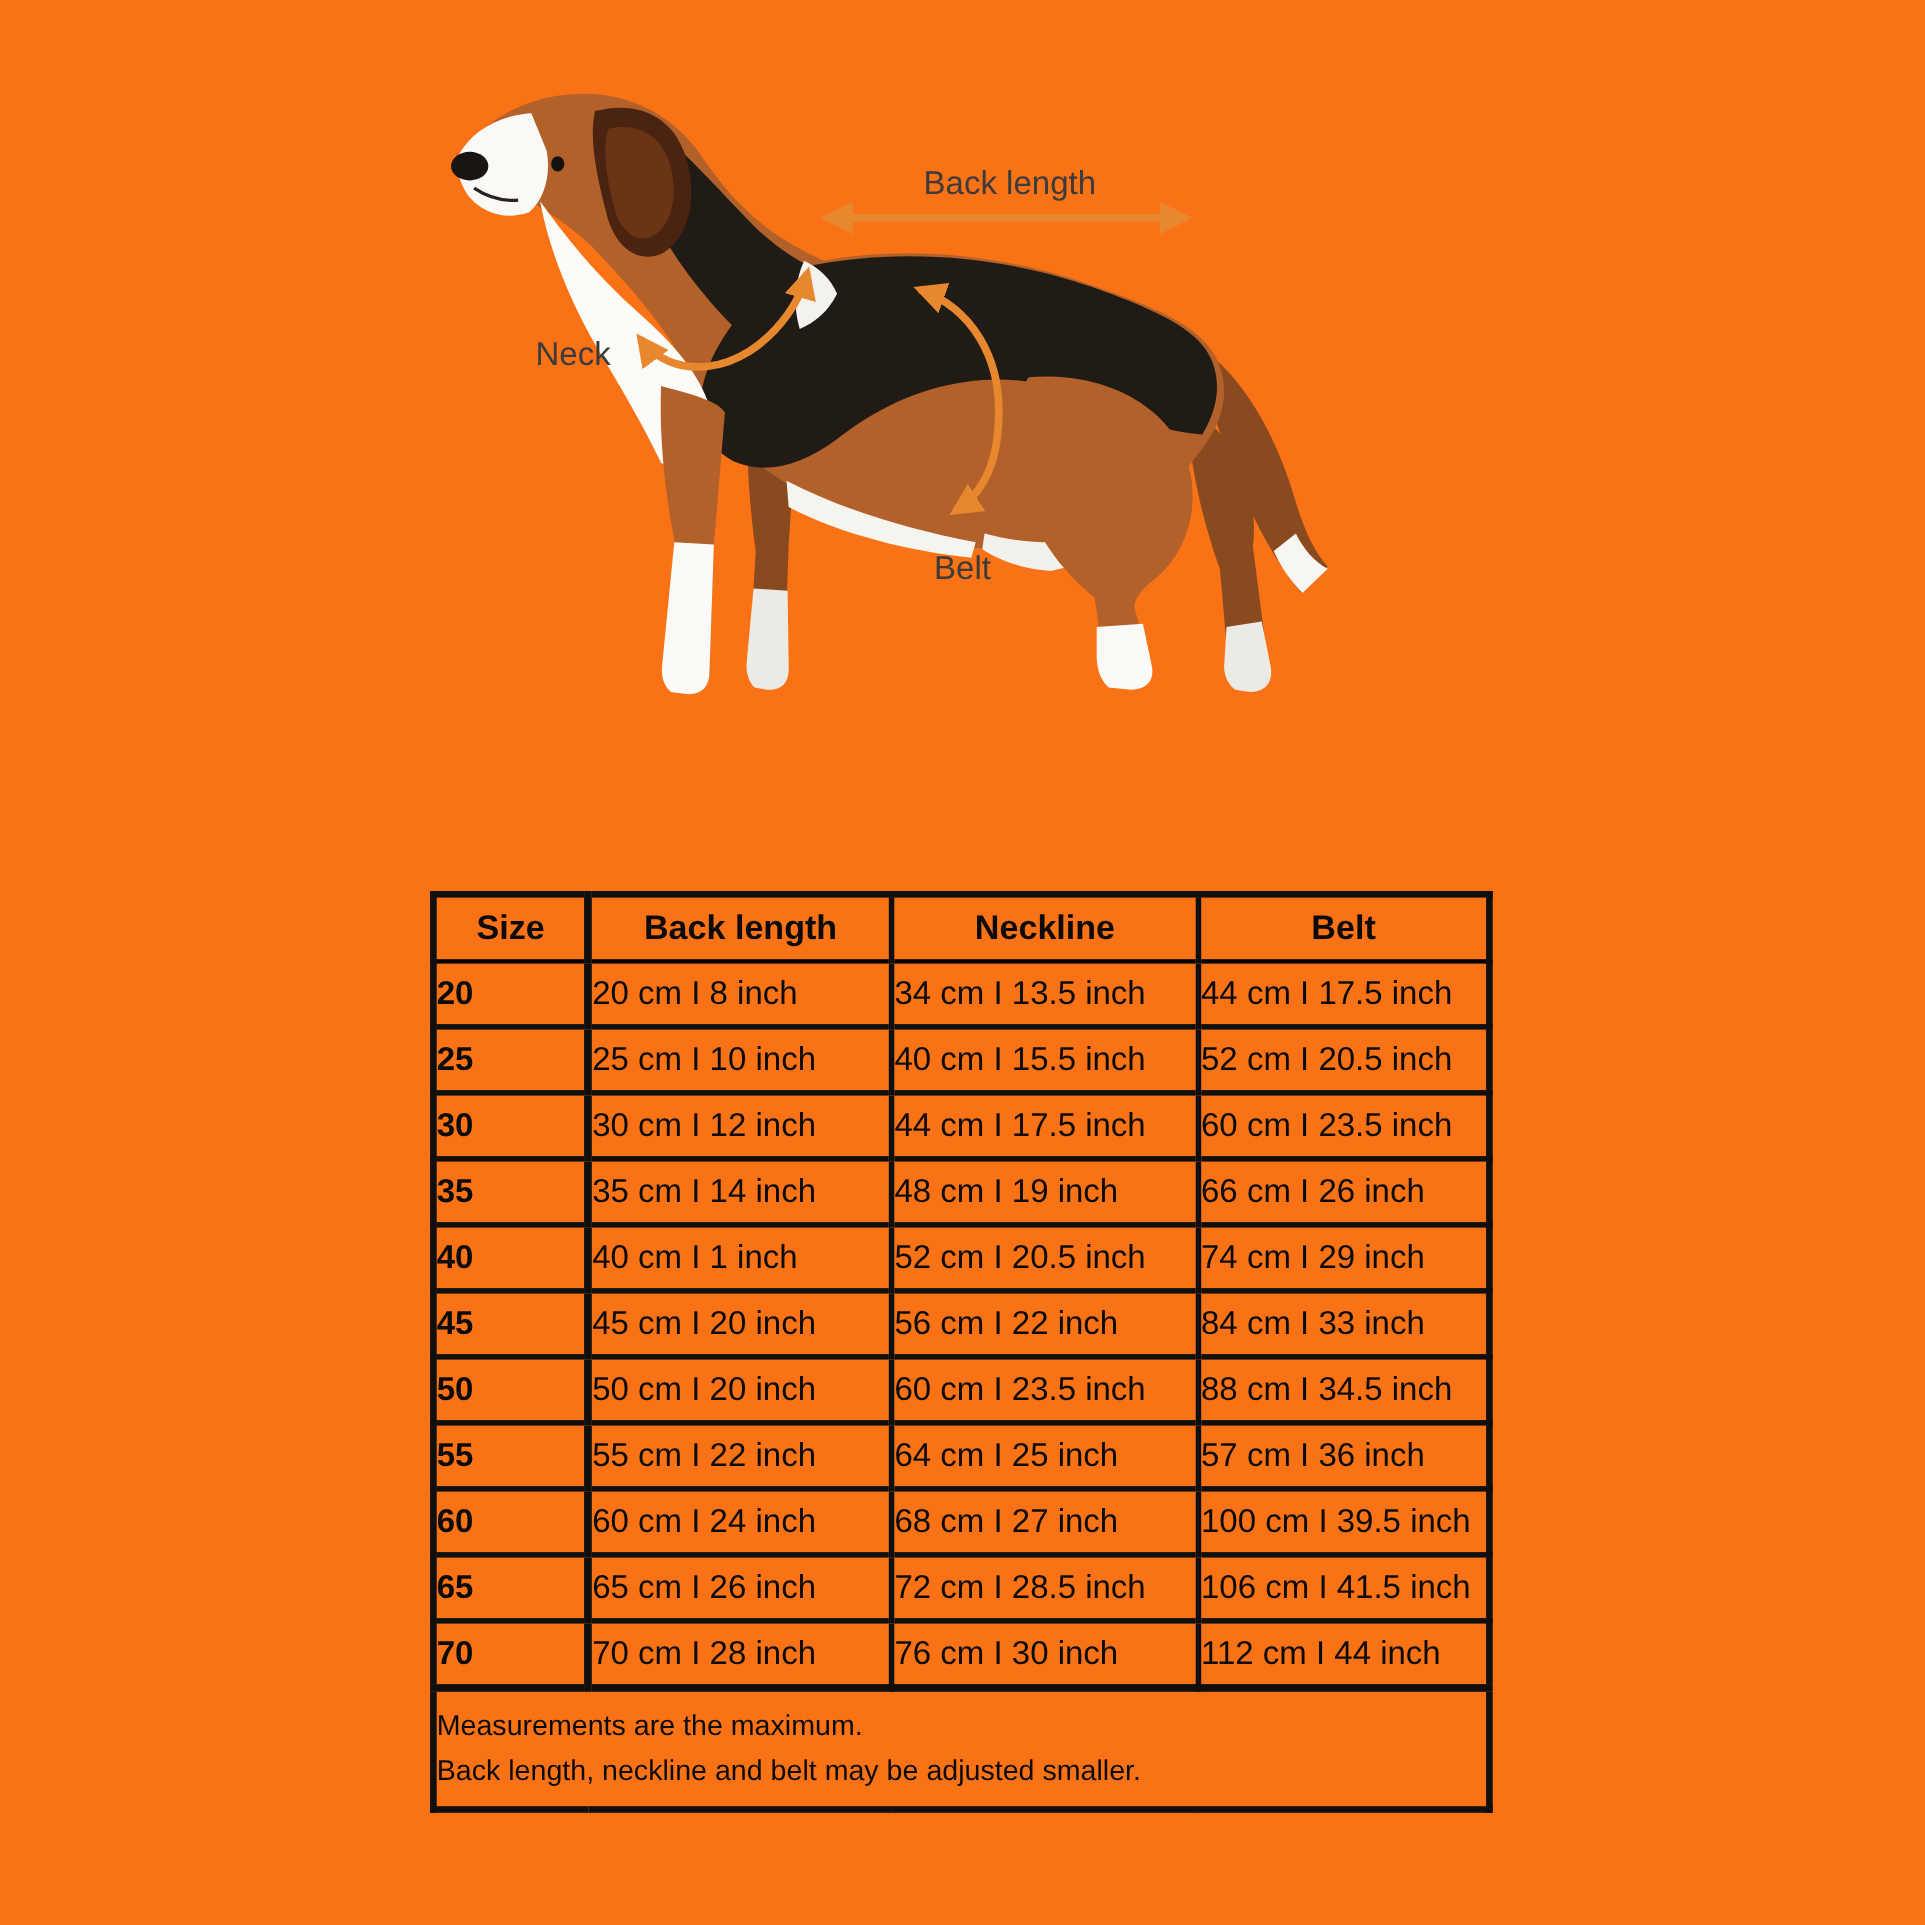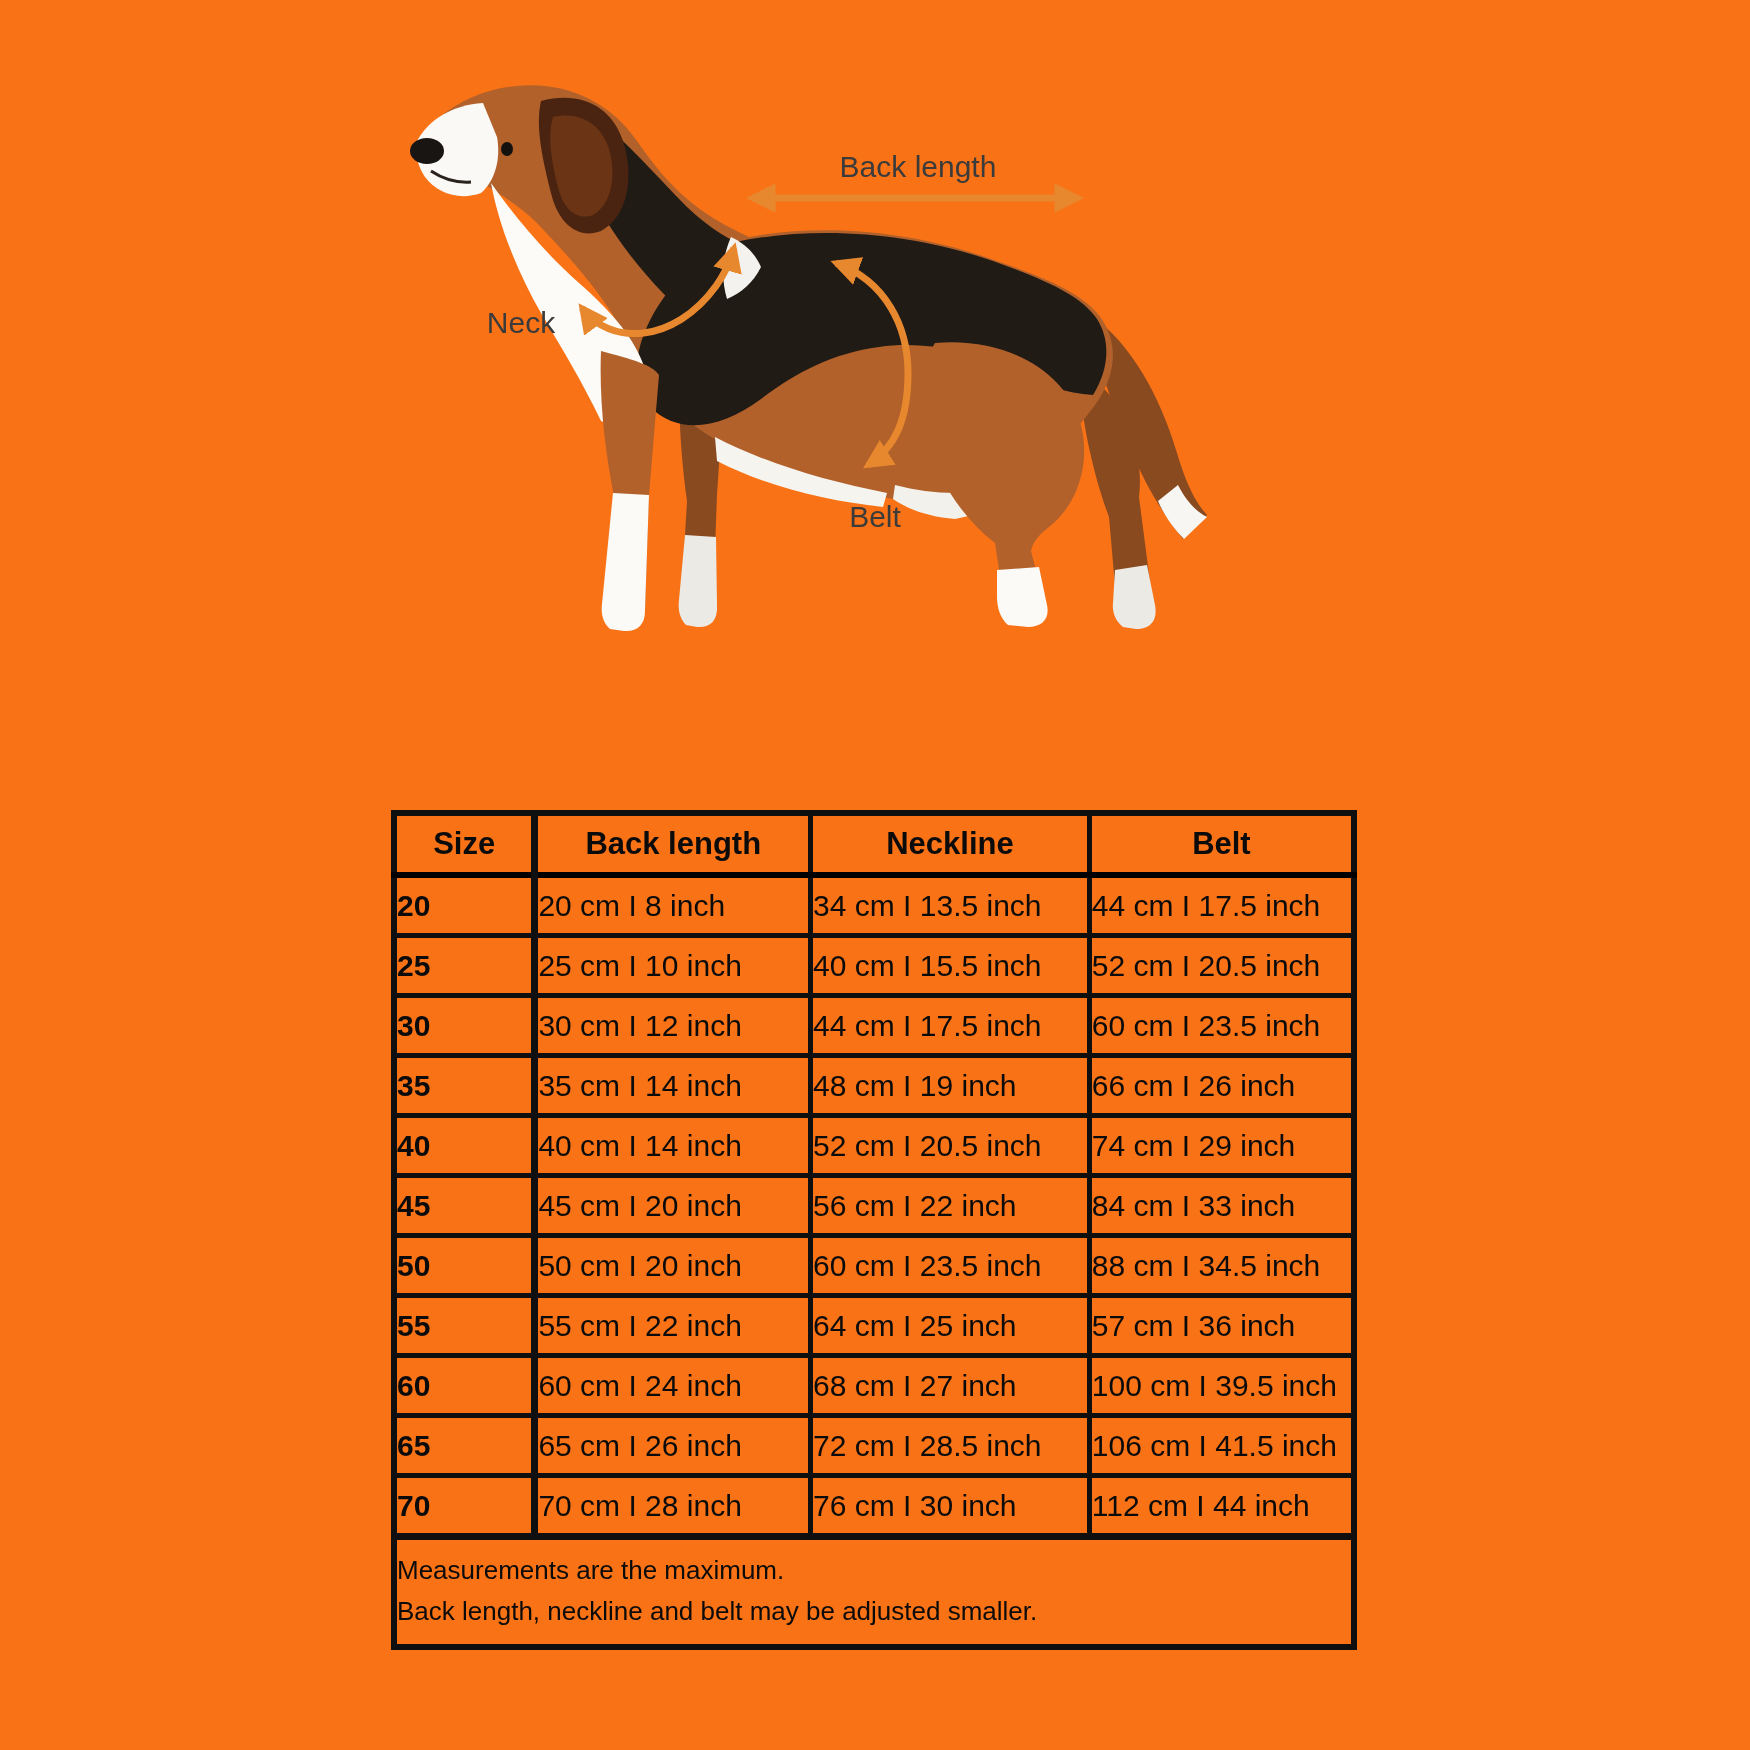--- a/index.html
+++ b/index.html
@@ -22,21 +22,21 @@
   .arrow-svg{position:absolute;overflow:visible;}
   
   .size-table{
     position:absolute;left:391px;top:810px;width:966px;
     border-collapse:collapse;table-layout:fixed;
     border:6px solid #0f0f0f;
     color:#0b0b0b;
   }
   .size-table th{
     height:56px;font-size:31px;font-weight:bold;text-align:center;
-    border-bottom:6px solid #000000;padding:0;
+    border-bottom:4px solid #000000;padding:0;
   }
   .size-table td{
     height:55px;font-size:30px;padding:0;white-space:nowrap;
     overflow:hidden;
   }
   .size-table tbody tr{border-bottom:5px solid #0f0f0f;}
   .col-size{border-right:7px solid #0f0f0f;font-weight:bold;}
   .col-mid{border-right:5px solid #0f0f0f;}
   .size-table tfoot td{
     border-top:7px solid #0f0f0f;height:auto;
@@ -147,21 +147,21 @@
           <td>60 cm I 23.5 inch</td>
         </tr>
         <tr>
           <td class="col-size">35</td>
           <td class="col-mid">35 cm I 14 inch</td>
           <td class="col-mid">48 cm I 19 inch</td>
           <td>66 cm I 26 inch</td>
         </tr>
         <tr>
           <td class="col-size">40</td>
-          <td class="col-mid">40 cm I 14 inch</td>
+          <td class="col-mid">40 cm I 1 inch</td>
           <td class="col-mid">52 cm I 20.5 inch</td>
           <td>74 cm I 29 inch</td>
         </tr>
         <tr>
           <td class="col-size">45</td>
           <td class="col-mid">45 cm I 20 inch</td>
           <td class="col-mid">56 cm I 22 inch</td>
           <td>84 cm I 33 inch</td>
         </tr>
         <tr>

